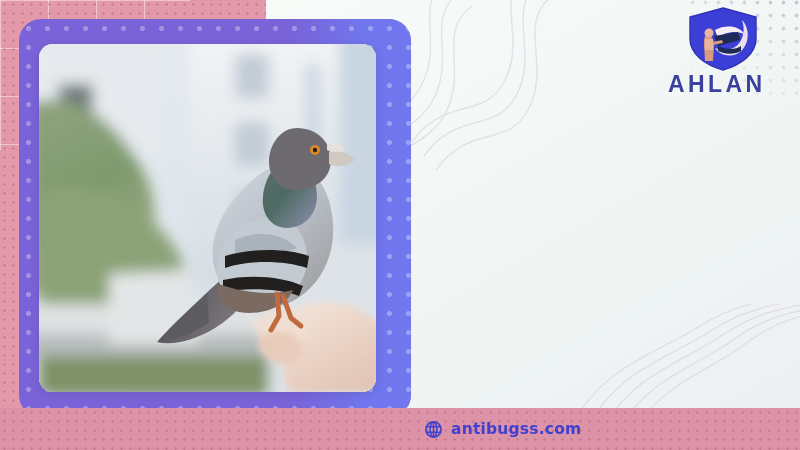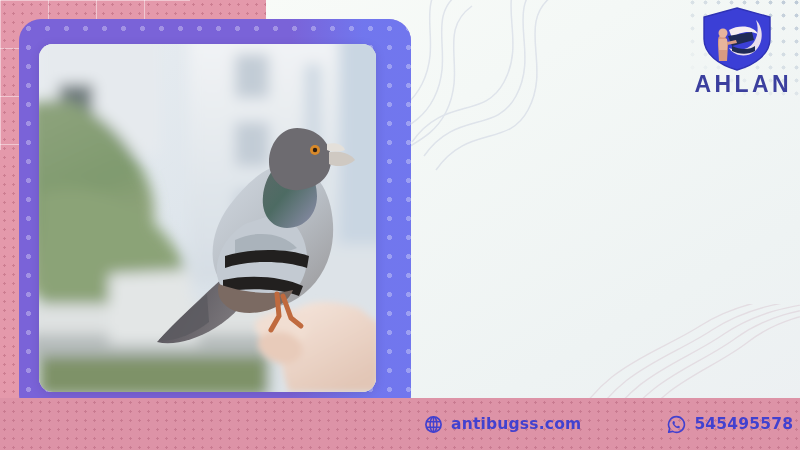--- a/index.html
+++ b/index.html
@@ -65,21 +65,21 @@
   
   .photo{
     position:absolute;left:39px;top:44px;width:337px;height:348px;
     border-radius:14px;overflow:hidden;
     box-shadow:0 2px 10px rgba(60,40,90,.18);
     background:#c8cfd4;
   }
   .photo svg{display:block;width:100%;height:100%;}
 
   
-  .logo{position:absolute;right:8px;top:6px;width:110px;text-align:right;}
+  .logo{position:absolute;right:22px;top:6px;width:110px;text-align:left;}
   .logo .mark{width:78px;height:66px;margin:0 auto;display:block;}
   .logo .word{
     font-size:23px;font-weight:700;letter-spacing:3.4px;
     color:#3b3f9e;line-height:1;margin-top:1px;
     font-family:"Liberation Sans",sans-serif;direction:ltr;
   }
 
   
   .copy{
     position:absolute;right:30px;left:420px;top:168px;text-align:center;
@@ -88,21 +88,21 @@
     font-size:54px;font-weight:700;color:#4241cf;line-height:1.06;
     margin:0;white-space:nowrap;letter-spacing:-1px;
   }
   .subtitle{
     font-size:21px;font-weight:700;color:#dd8095;line-height:1.2;
     margin:12px 0 0;white-space:nowrap;
   }
 
   
   .footer{
-    position:absolute;left:0;bottom:0;width:800px;height:52px;
+    position:absolute;left:0;bottom:0;width:800px;height:42px;
     background:#dd93a7;
   }
   .footer:after{
     content:"";position:absolute;inset:0;
     background-image:radial-gradient(rgba(150,60,85,.28) 1px, transparent 1.3px);
     background-size:9px 9px;
   }
   .footer-inner{
     position:absolute;inset:0;display:flex;align-items:center;
     justify-content:flex-start;gap:86px;padding-left:424px;
@@ -271,28 +271,17 @@
 
       <div class="f-item">
         <svg width="19" height="19" viewBox="0 0 20 20">
           <circle cx="10" cy="10" r="8" fill="none" stroke="#4241cf" stroke-width="1.8"></circle>
           <ellipse cx="10" cy="10" rx="3.6" ry="8" fill="none" stroke="#4241cf" stroke-width="1.6"></ellipse>
           <path d="M2.4 7.2 H17.6 M2.4 12.8 H17.6 M10 2 V18" stroke="#4241cf" stroke-width="1.6" fill="none"></path>
         </svg>
         <span class="txt">antibugss.com</span>
       </div>
 
-      <div class="f-item">
-        <svg width="19" height="19" viewBox="0 0 20 20">
-          <path d="M10 1.7 A8.3 8.3 0 0 0 2.8 14.2 L1.8 18.2 L5.95 17.25 A8.3 8.3 0 1 0 10 1.7 Z" fill="none" stroke="#4241cf" stroke-width="1.7" stroke-linejoin="round"></path>
-          <path d="M7.3 6.4 C7 6.4 6.6 6.5 6.4 6.9 C6.1 7.3 5.6 7.9 5.9 9 C6.2 10.1 7 11.2 8.1 12.2
-                   C9.2 13.2 10.6 13.8 11.5 13.9 C12.4 14 13.1 13.6 13.4 13.2 C13.7 12.8 13.7 12.4 13.6 12.2
-                   C13.5 12 12.3 11.4 12 11.3 C11.7 11.2 11.5 11.4 11.3 11.7 C11.1 12 10.8 12.3 10.6 12.2
-                   C10 12 9.2 11.6 8.6 10.9 C8.1 10.3 7.8 9.7 7.8 9.4 C7.8 9.2 8.1 8.9 8.3 8.7
-                   C8.5 8.5 8.5 8.3 8.4 8.1 C8.3 7.9 7.9 6.8 7.7 6.5 C7.6 6.4 7.45 6.4 7.3 6.4 Z" fill="#4241cf"></path>
-        </svg>
-        <span class="txt">545495578</span>
-      </div>
 
     </div>
   </div>
 
 </div>
 
 </body></html>

